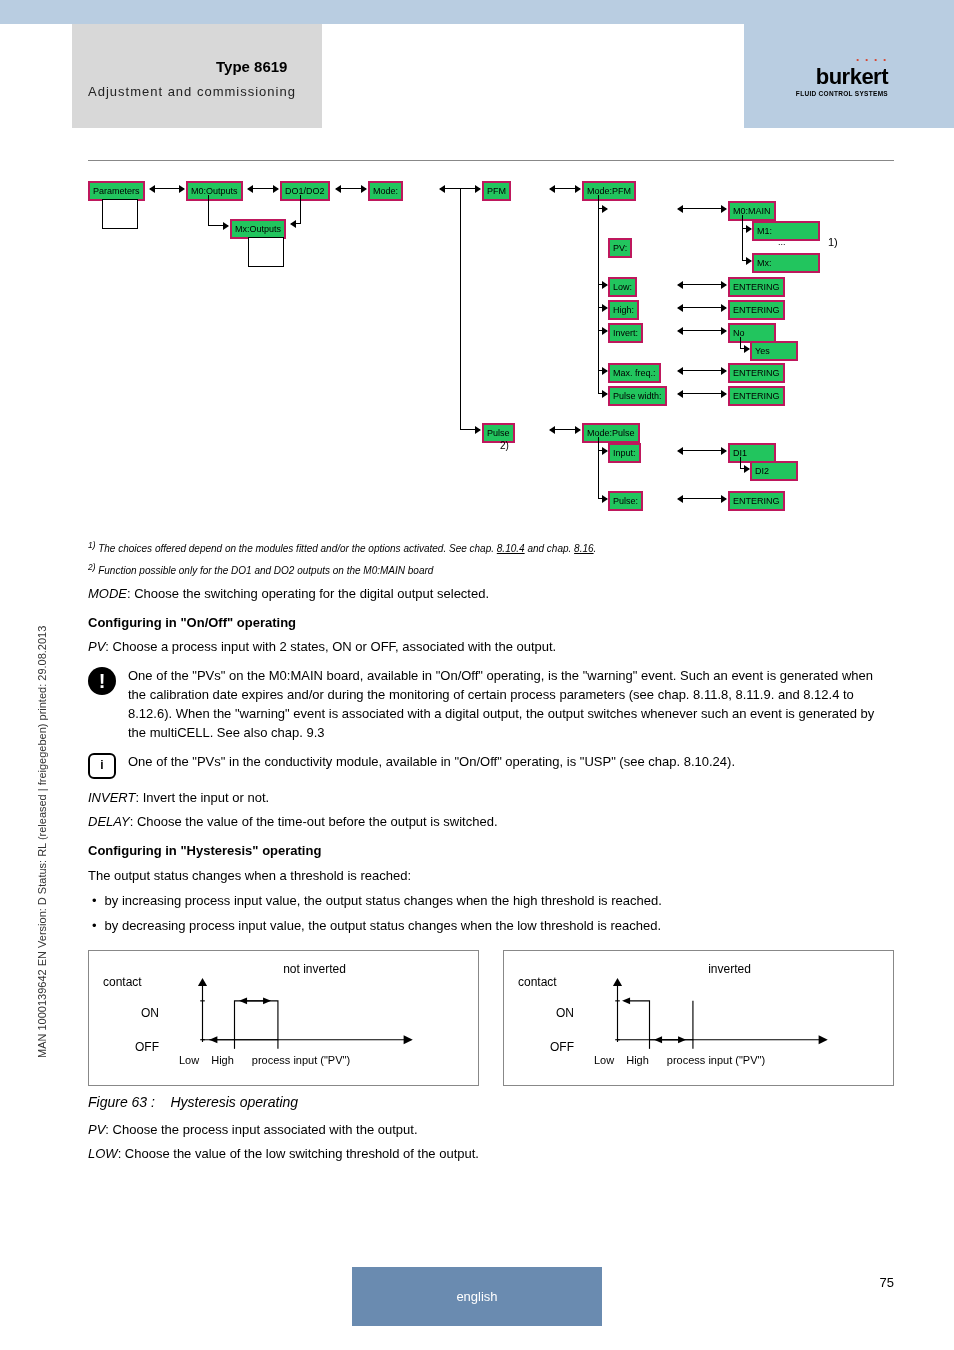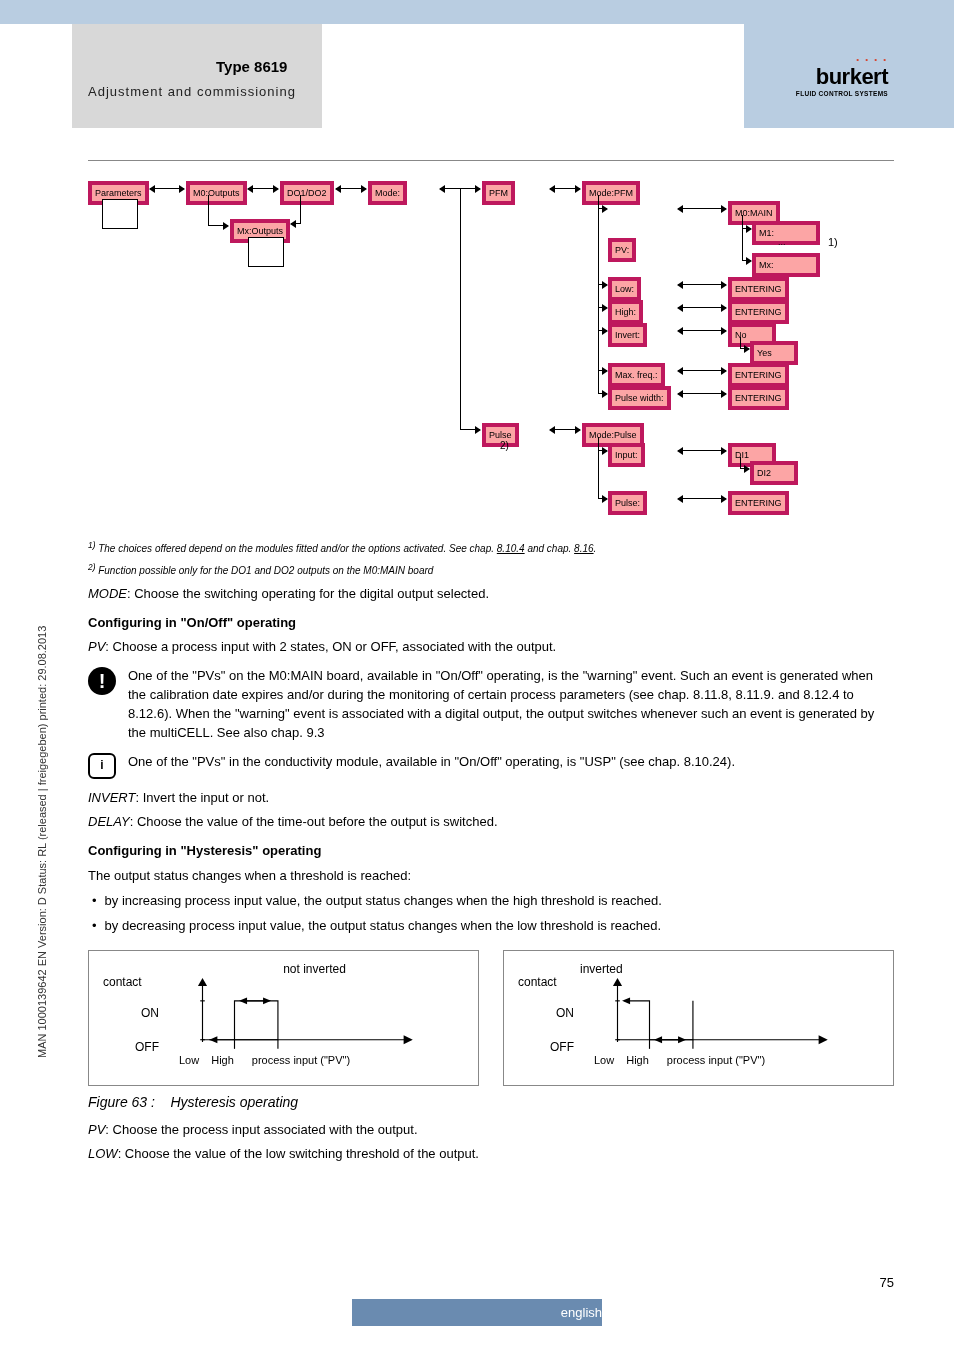--- a/index.html
+++ b/index.html
@@ -11,21 +11,21 @@
   .type-title { position: absolute; top: 58px; left: 216px; font-weight: bold; font-size: 15px; }
   .subtitle { position: absolute; top: 84px; left: 88px; font-size: 13px; letter-spacing: 1px; color: #222; }
   .logo { position: absolute; top: 58px; right: 66px; text-align: right; }
   .logo-text { font-weight: 900; font-size: 22px; letter-spacing: -0.5px; color: #000; }
   .logo-dots { line-height: 4px; margin-bottom: 2px; letter-spacing: 2px; color: #d8432e; font-size: 8px; }
   .logo-sub { font-size: 6.5px; letter-spacing: 0.3px; color: #000; font-weight: 600; }
   .hr-under { position: absolute; left: 88px; right: 60px; top: 160px; border-top: 1px solid #888; }
   .content { position: absolute; left: 88px; right: 60px; top: 175px; font-size: 13px; color: #000; line-height: 1.45; }
   .sidetext { position: absolute; left: 36px; bottom: 280px; transform: rotate(-90deg); transform-origin: left top; font-size: 11px; color: #333; white-space: nowrap; }
   .diagram { position: relative; height: 360px; font-size: 9px; }
-  .dbox { position: absolute; border: 4px solid #be185d; padding: 1.5px 3px; background: #fca5a5; white-space: nowrap; }
+  .dbox { position: absolute; border: 2px solid #be185d; padding: 1.5px 3px; background: #22c55e; white-space: nowrap; }
   .dpage { position: absolute; width: 36px; height: 30px; border: 1px solid #000; background: #fff; }
   .dpage::after { content:""; position:absolute; top:-1px; right:-1px; width:0; height:0; border-left:8px solid transparent; border-top:8px solid #000; }
   .dpage::before { content:""; position:absolute; top:0; right:0; width:0; height:0; border-left:7px solid transparent; border-top:7px solid #fff; z-index:1; }
   .arrow-line { position: absolute; background: #000; }
   .arrow-r::after { content:""; position:absolute; right:-1px; top:-3.5px; border-left:6px solid #000; border-top:4px solid transparent; border-bottom:4px solid transparent; }
   .arrow-l::before { content:""; position:absolute; left:-1px; top:-3.5px; border-right:6px solid #000; border-top:4px solid transparent; border-bottom:4px solid transparent; }
   .arrow-bi::before { content:""; position:absolute; left:-1px; top:-3.5px; border-right:6px solid #000; border-top:4px solid transparent; border-bottom:4px solid transparent; }
   .arrow-bi::after { content:""; position:absolute; right:-1px; top:-3.5px; border-left:6px solid #000; border-top:4px solid transparent; border-bottom:4px solid transparent; }
   .footnote { font-style: italic; font-size: 10px; margin-top: 4px; }
   .footnote .link { text-decoration: underline; }
@@ -36,21 +36,21 @@
   .note-icon { width: 28px; height: 28px; flex: 0 0 28px; border-radius: 50%; display:flex; align-items:center; justify-content:center; font-weight:bold; }
   .note-icon.excl { background:#000; color:#fff; font-size:20px; }
   .note-icon.info { border: 2.5px solid #000; color:#000; font-size:12px; border-radius:6px; width:30px; height:26px; }
   .bullet { display:flex; margin: 6px 0; }
   .bullet::before { content:"•"; margin: 0 8px 0 4px; }
   .hyst-figs { display:flex; gap: 24px; margin: 14px 0 6px; }
   .hyst-box { border:1px solid #888; flex:1; padding: 10px 14px 16px; font-size:12px; display:flex; align-items:center; }
   .hyst-svg { width:100%; height:80px; }
   .figcap { font-style: italic; font-size: 14px; margin: 4px 0 8px; }
   .pagenum { position:absolute; right: 60px; bottom: 60px; font-size: 13px; }
-  .footer-lang { position:absolute; left:50%; transform:translateX(-50%); bottom:24px; width:250px; text-align:right; background:#6a8bb0; color:#fff; font-size:13px; padding:6px 0; }
+  .footer-lang { position:absolute; left:50%; transform:translateX(-50%); bottom:24px; width:250px; text-align:center; background:#6a8bb0; color:#fff; font-size:13px; padding:22px 0; }
 </style>
 </head>
 <body>
 
 <div class="header-bar">
   <div class="header-top"></div>
   <div class="header-gray"></div>
   <div class="header-right"></div>
   <div class="type-title">Type 8619</div>
   <div class="subtitle">Adjustment and commissioning</div>
@@ -236,21 +236,21 @@
     </div>
     <div class="hyst-box">
       <div style="width:62px;">
         <div>contact</div>
         <div style="height:14px;"></div>
         <div style="text-align:right; padding-right:6px;">ON</div>
         <div style="height:16px;"></div>
         <div style="text-align:right; padding-right:6px;">OFF</div>
       </div>
       <div style="flex:1;">
-        <div style="text-align:left;">inverted</div>
+        <div style="text-align:center;">inverted</div>
         <svg class="hyst-svg" viewBox="0 0 200 70">
           <line x1="2" y1="4" x2="2" y2="56" stroke="#000"></line>
           <polygon points="2,0 -2,7 6,7" fill="#000"></polygon>
           <line x1="2" y1="54" x2="180" y2="54" stroke="#000"></line>
           <polygon points="186,54 178,50 178,58" fill="#000"></polygon>
           <line x1="0" y1="20" x2="4" y2="20" stroke="#000"></line>
           <line x1="0" y1="54" x2="4" y2="54" stroke="#000"></line>
 
           <path d="M 8 20 L 30 20 L 30 54 L 68 54 L 68 20" fill="none" stroke="#000"></path>
           <polygon points="6,20 13,17 13,23" fill="#000"></polygon>

